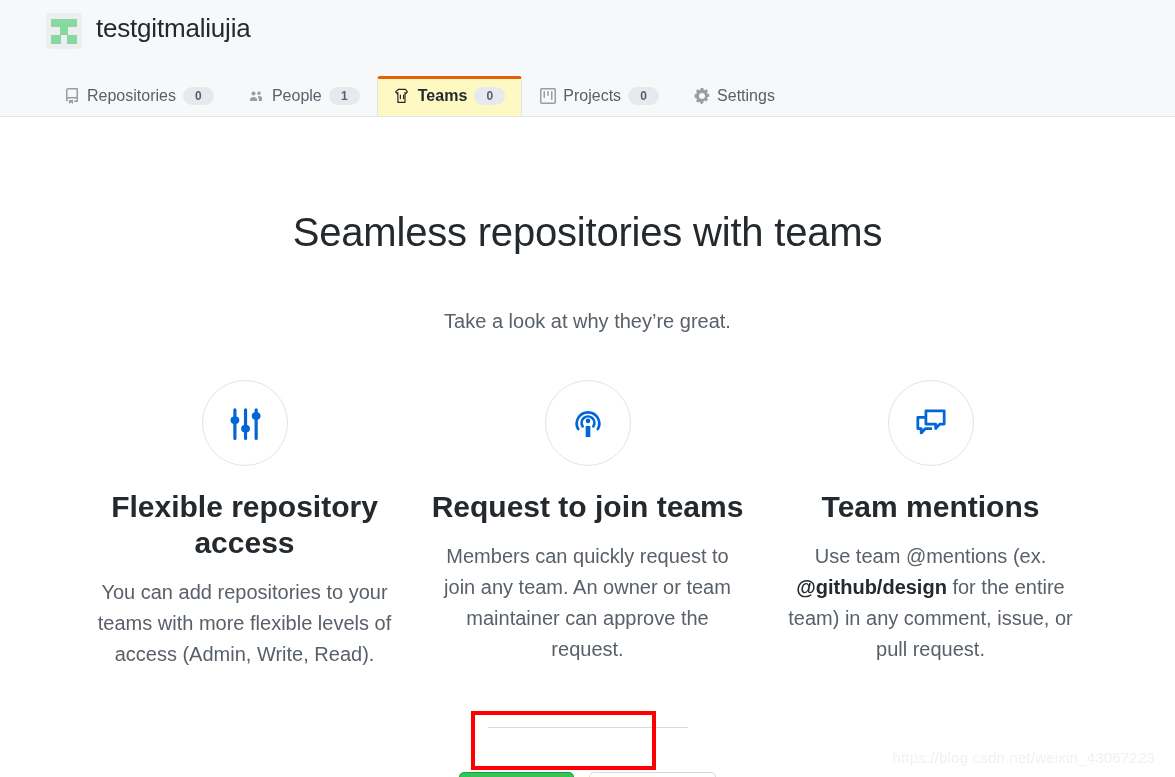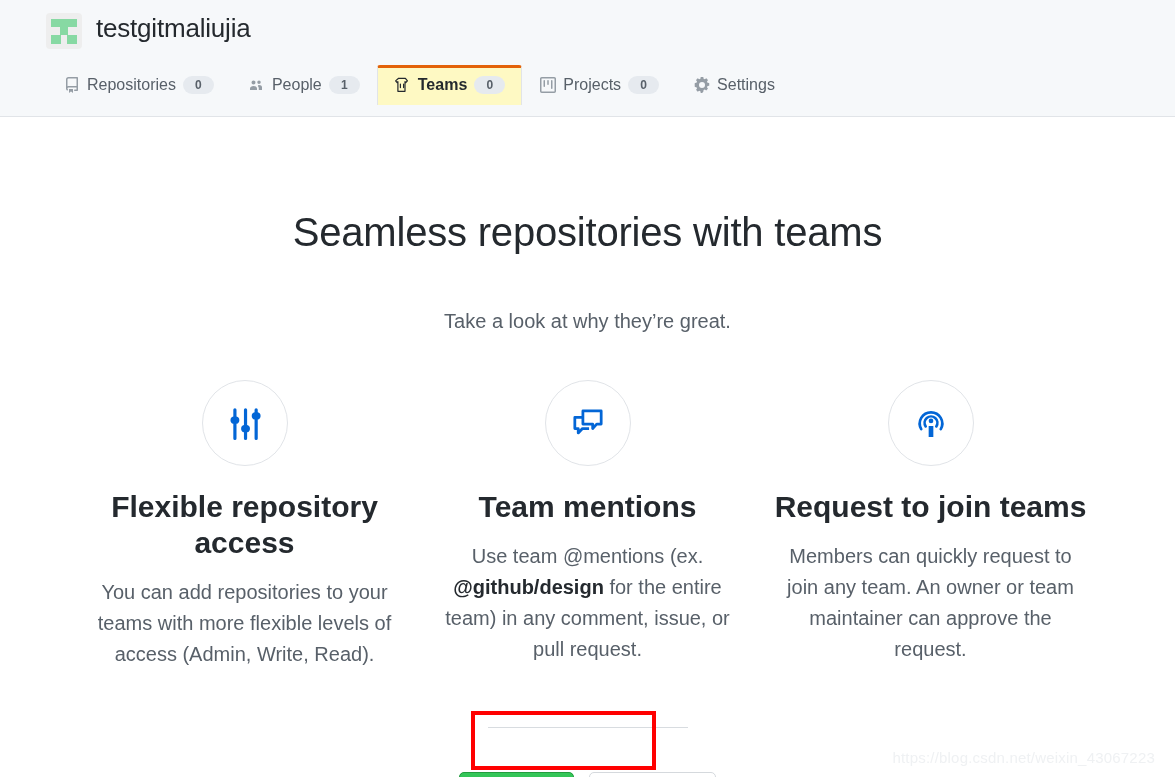--- a/index.html
+++ b/index.html
@@ -52,21 +52,21 @@
     margin-left: 14px;
     letter-spacing: -0.2px;
   }
 
   
   .tab-nav {
     display: flex;
     align-items: flex-end;
     padding-left: 46px;
     position: absolute;
-    bottom: 12px;
+    bottom: 1px;
     left: 0;
   }
   .tab {
     display: flex;
     align-items: center;
     gap: 7px;
     padding: 10px 16px 11px 16px;
     font-size: 16px;
     color: #586069;
     cursor: pointer;
@@ -314,42 +314,42 @@
         <svg width="34" height="34" viewBox="0 0 16 16" fill="currentColor">
           <path d="M3.25 1a.75.75 0 0 1 .75.75v3.2a1.75 1.75 0 0 1 0 3.4v6.9a.75.75 0 0 1-1.5 0v-6.9a1.75 1.75 0 0 1 0-3.4v-3.2A.75.75 0 0 1 3.25 1Zm5 0a.75.75 0 0 1 .75.75v7.2a1.75 1.75 0 0 1 0 3.4v2.9a.75.75 0 0 1-1.5 0v-2.9a1.75 1.75 0 0 1 0-3.4v-7.2A.75.75 0 0 1 8.25 1Zm5 0a.75.75 0 0 1 .75.75v1.2a1.75 1.75 0 0 1 0 3.4v8.9a.75.75 0 0 1-1.5 0v-8.9a1.75 1.75 0 0 1 0-3.4v-1.2a.75.75 0 0 1 .75-.75Z"></path>
         </svg>
       </div>
       <h3 class="feature-title">Flexible repository access</h3>
       <p class="feature-body">You can add repositories to your teams with more flexible levels of access (Admin, Write, Read).</p>
     </div>
 
     <div class="feature">
       <div class="feature-circle">
-        <svg width="34" height="34" viewBox="0 0 16 16" fill="none" stroke="currentColor" stroke-width="1.3">
-          <path d="M5.6 2.3h8.6v6.2h-2.1l-1.9 2.1V8.5H5.6Z" stroke-linejoin="round"></path>
-          <path d="M5.6 5.4H1.8v5.2h1.6v2.1l2-2.1h3.1" stroke-linejoin="round"></path>
-        </svg>
-      </div>
-      <h3 class="feature-title">Team mentions</h3>
-      <p class="feature-body"><span>Use team @mentions (ex. </span><b>@github/design</b><span> for the entire team) in any comment, issue, or pull request.</span></p>
-    </div>
-
-    <div class="feature">
-      <div class="feature-circle">
         <svg width="34" height="34" viewBox="0 0 16 16" fill="none" stroke="currentColor" stroke-width="1.25">
           <path d="M3.4 10.9a5.3 5.3 0 1 1 9.2 0" stroke-linecap="round"></path>
           <path d="M5.5 9.6a3 3 0 1 1 5 0" stroke-linecap="round"></path>
           <circle cx="8" cy="7" r="1.1" fill="currentColor" stroke="none"></circle>
           <path d="M6.9 9.4h2.2v5.2H6.9z" fill="currentColor" stroke="none"></path>
         </svg>
       </div>
       <h3 class="feature-title">Request to join teams</h3>
       <p class="feature-body">Members can quickly request to join any team. An owner or team maintainer can approve the request.</p>
     </div>
 
+    <div class="feature">
+      <div class="feature-circle">
+        <svg width="34" height="34" viewBox="0 0 16 16" fill="none" stroke="currentColor" stroke-width="1.3">
+          <path d="M5.6 2.3h8.6v6.2h-2.1l-1.9 2.1V8.5H5.6Z" stroke-linejoin="round"></path>
+          <path d="M5.6 5.4H1.8v5.2h1.6v2.1l2-2.1h3.1" stroke-linejoin="round"></path>
+        </svg>
+      </div>
+      <h3 class="feature-title">Team mentions</h3>
+      <p class="feature-body"><span>Use team @mentions (ex. </span><b>@github/design</b><span> for the entire team) in any comment, issue, or pull request.</span></p>
+    </div>
+
   </div>
 
   <div class="divider"></div>
 
   <div class="actions">
     <button class="btn btn-primary">New team</button>
     <button class="btn btn-outline">Learn more</button>
   </div>
 
 </div>

